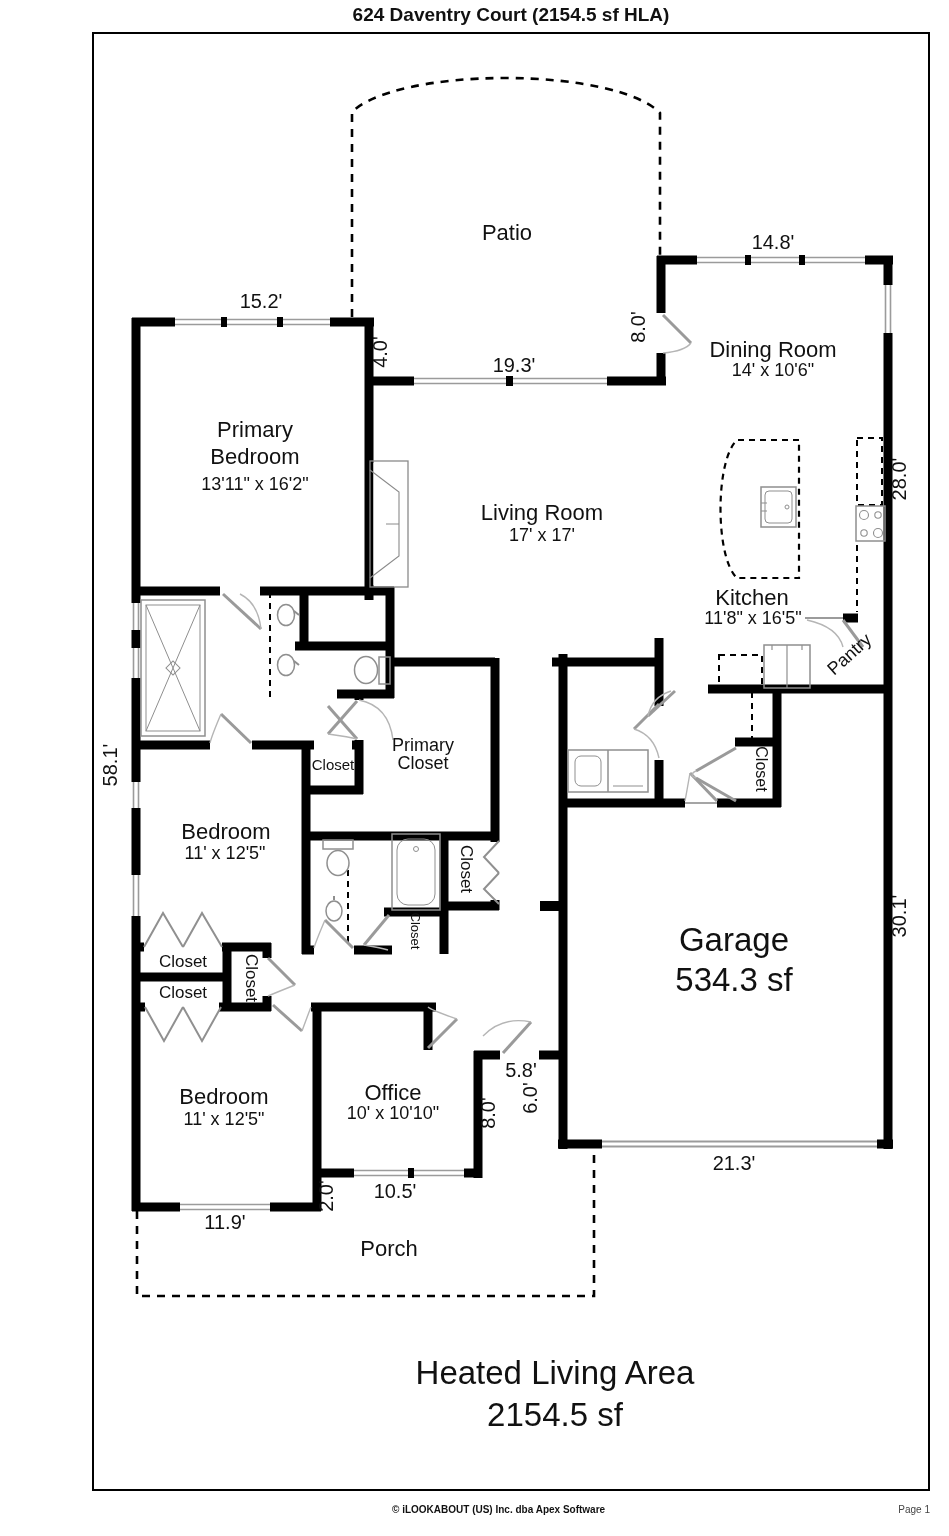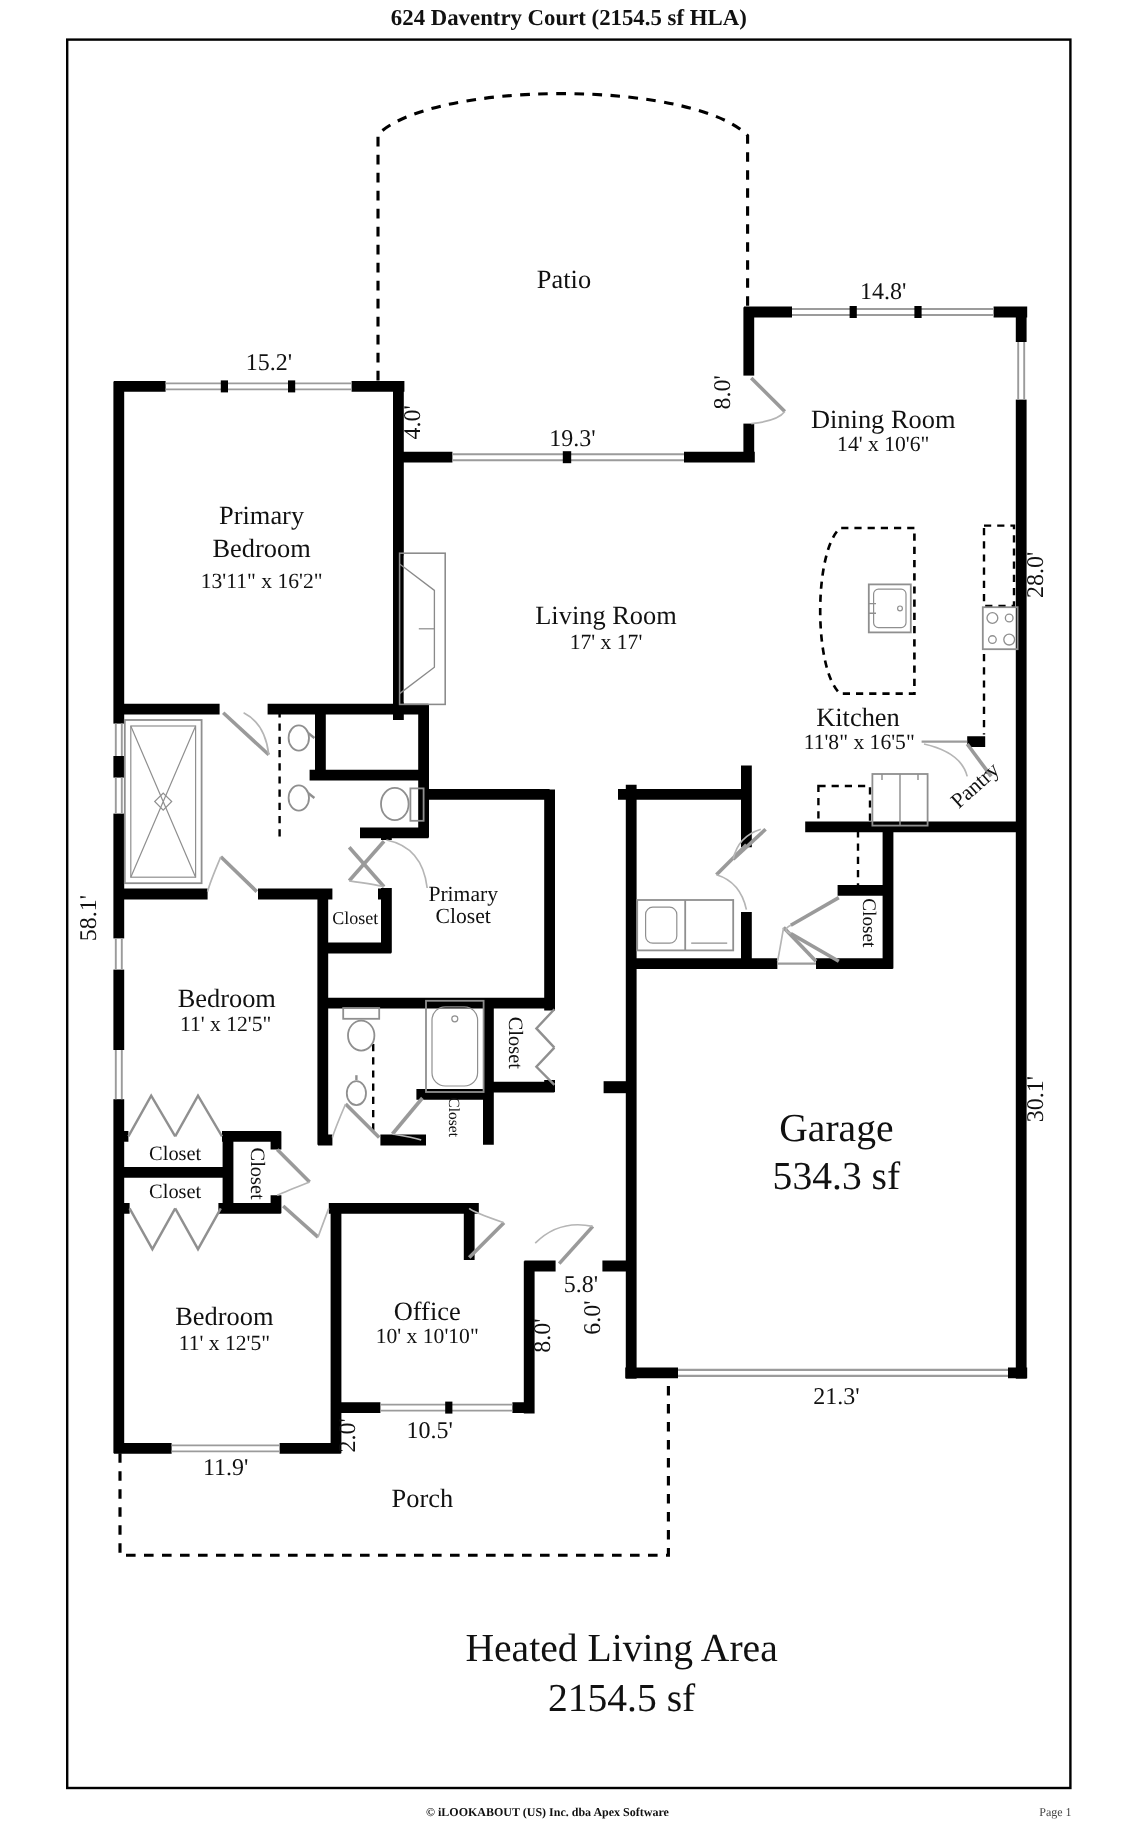--- a/index.html
+++ b/index.html
@@ -1,16 +1,16 @@
 <!DOCTYPE html>
 <html><head>
 <meta charset="utf-8">
 <style>
   html,body{margin:0;padding:0;background:#fff;}
-  .page{width:871px;height:1536px;position:relative;background:#fff;font-family:Liberation Serif, serif;}
+  .page{width:871px;height:1536px;position:relative;background:#fff;font-family:Liberation Sans, sans-serif;padding-left:37px;}
   svg{display:block;}
   text{fill:#111;}
   .ttl{font-weight:bold;font-size:19px;}
   .room{font-size:22px;}
   .room-sm{font-size:18px;}
   .big{font-size:33px;}
   .dim{font-size:20px;}
   .clo{font-size:17px;}
   .foot{font-size:10px;font-weight:bold;}
   .foot2{font-size:10px;fill:#444;}

